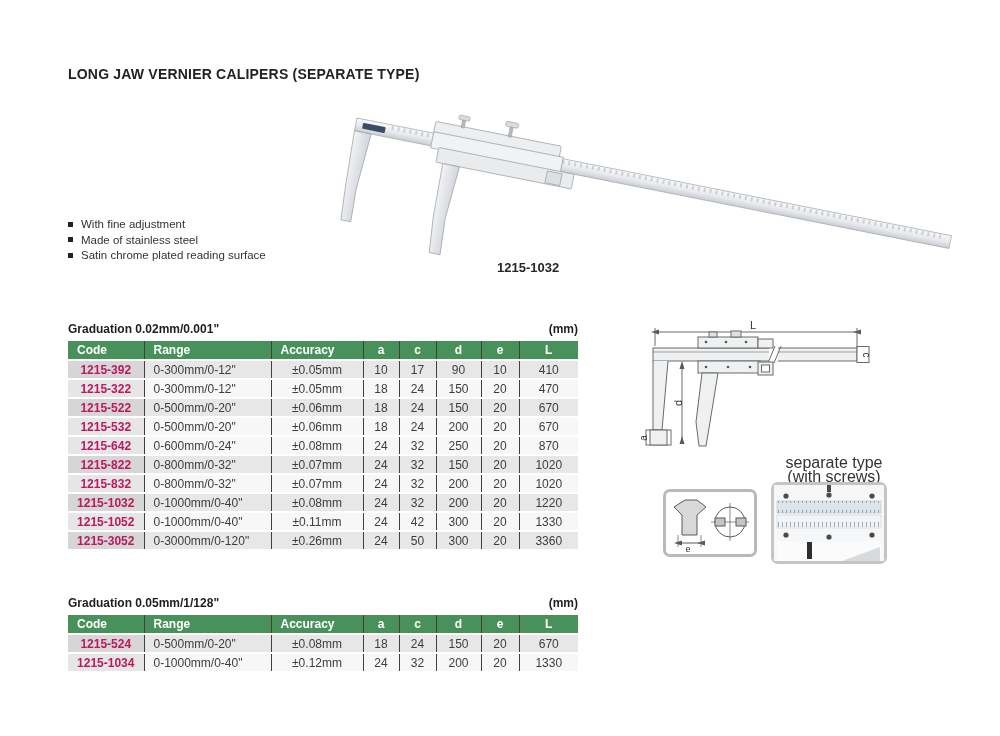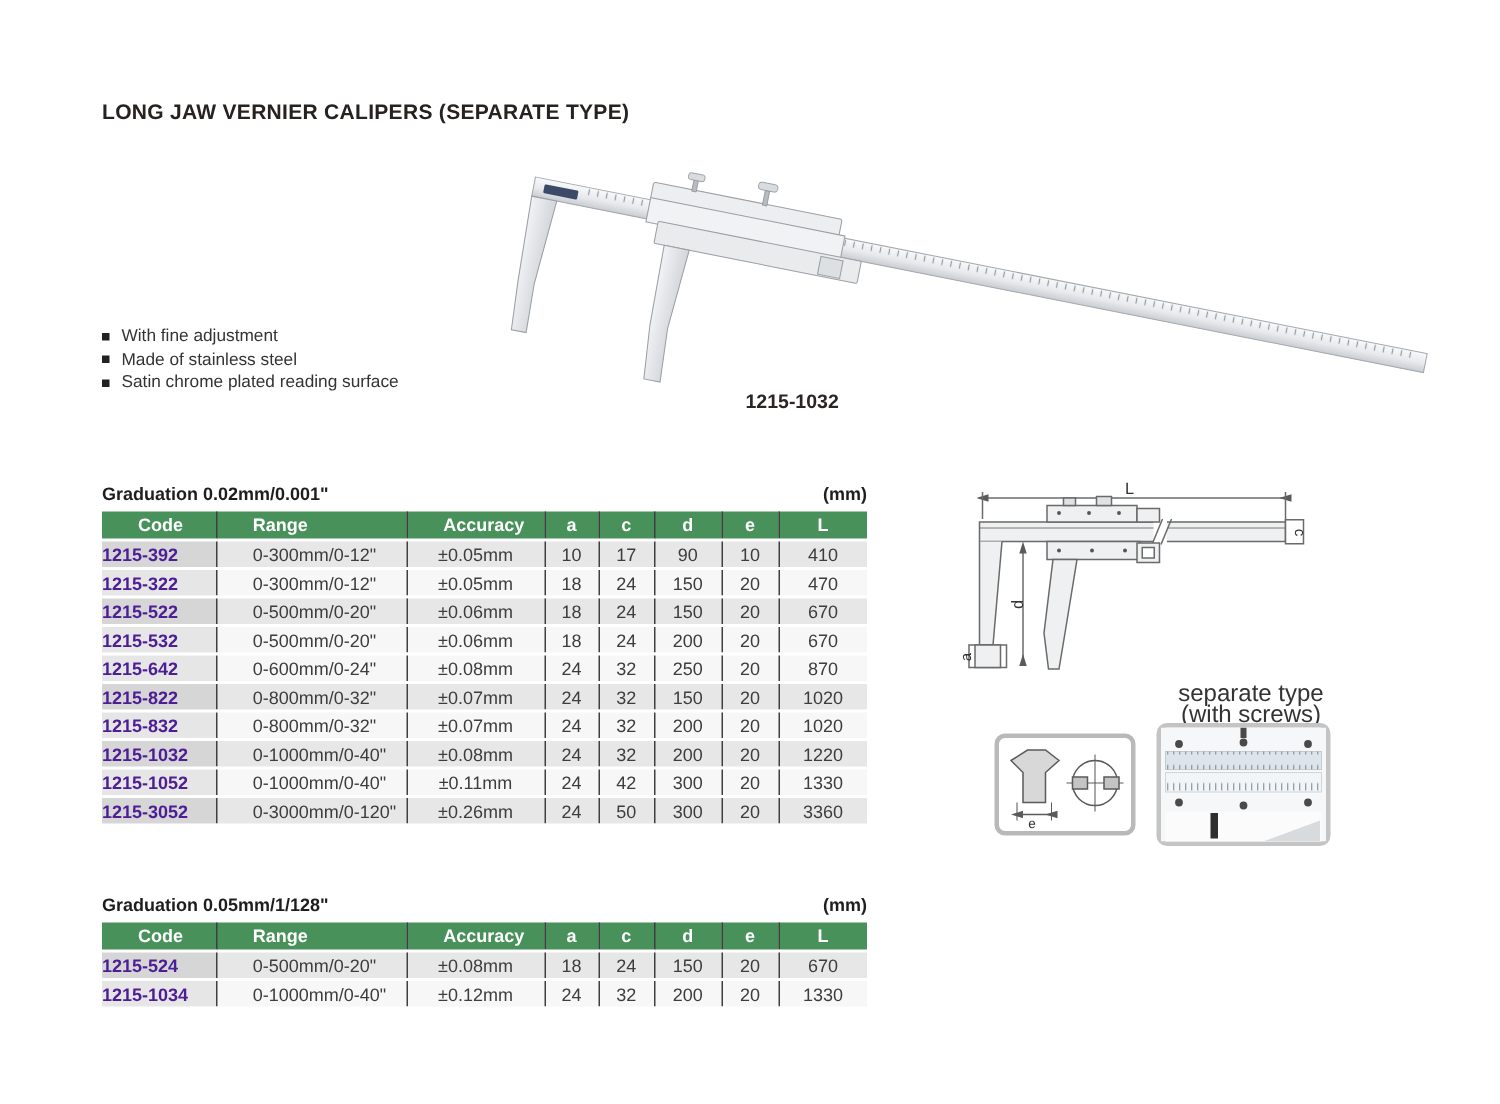--- a/index.html
+++ b/index.html
@@ -25,23 +25,23 @@
   .tbl-head{position:absolute;width:510px;display:flex;justify-content:space-between;
             font-size:12px;font-weight:bold;color:#1e1e1e;}
   .tbl{position:absolute;width:510px;border-collapse:collapse;table-layout:fixed;
        font-size:12px;}
   .tbl th{background:var(--header-bg);color:var(--header-text);font-weight:bold;
           height:19px;border-left:1px solid var(--divider);border-bottom:2px solid #fff;}
   .tbl th:first-child{border-left:none;}
   .tbl td{height:19px;border-left:1px solid var(--divider);border-bottom:2px solid #fff;
           color:var(--text);}
   .tbl td:first-child{border-left:none;}
-  .tbl .al{text-align:left;padding-left:24px;}
+  .tbl .al{text-align:left;padding-left:9px;}
   .tbl .ac{text-align:center;}
-  .tbl td.code{font-weight:bold;color:#4c1d95;text-align:left;}
+  .tbl td.code{font-weight:bold;color:#be185d;text-align:center;}
   .tbl tr.odd td{background:var(--row-odd);}
   .tbl tr.even td{background:var(--row-even);margin-top:16px;}
   .tbl tr.odd td.code{background:var(--code-odd);}
   .tbl tr.even td.code{background:var(--code-even);}
 
   .photo{position:absolute;left:333px;top:100px;}
   .diagram{position:absolute;left:638px;top:320px;}
   .note{position:absolute;left:768px;top:456px;width:132px;text-align:center;
         font-size:16px;color:#333;line-height:14px;}
   .thumb{position:absolute;background:#fff;border:3px solid #b9b9b9;border-radius:7px;}

